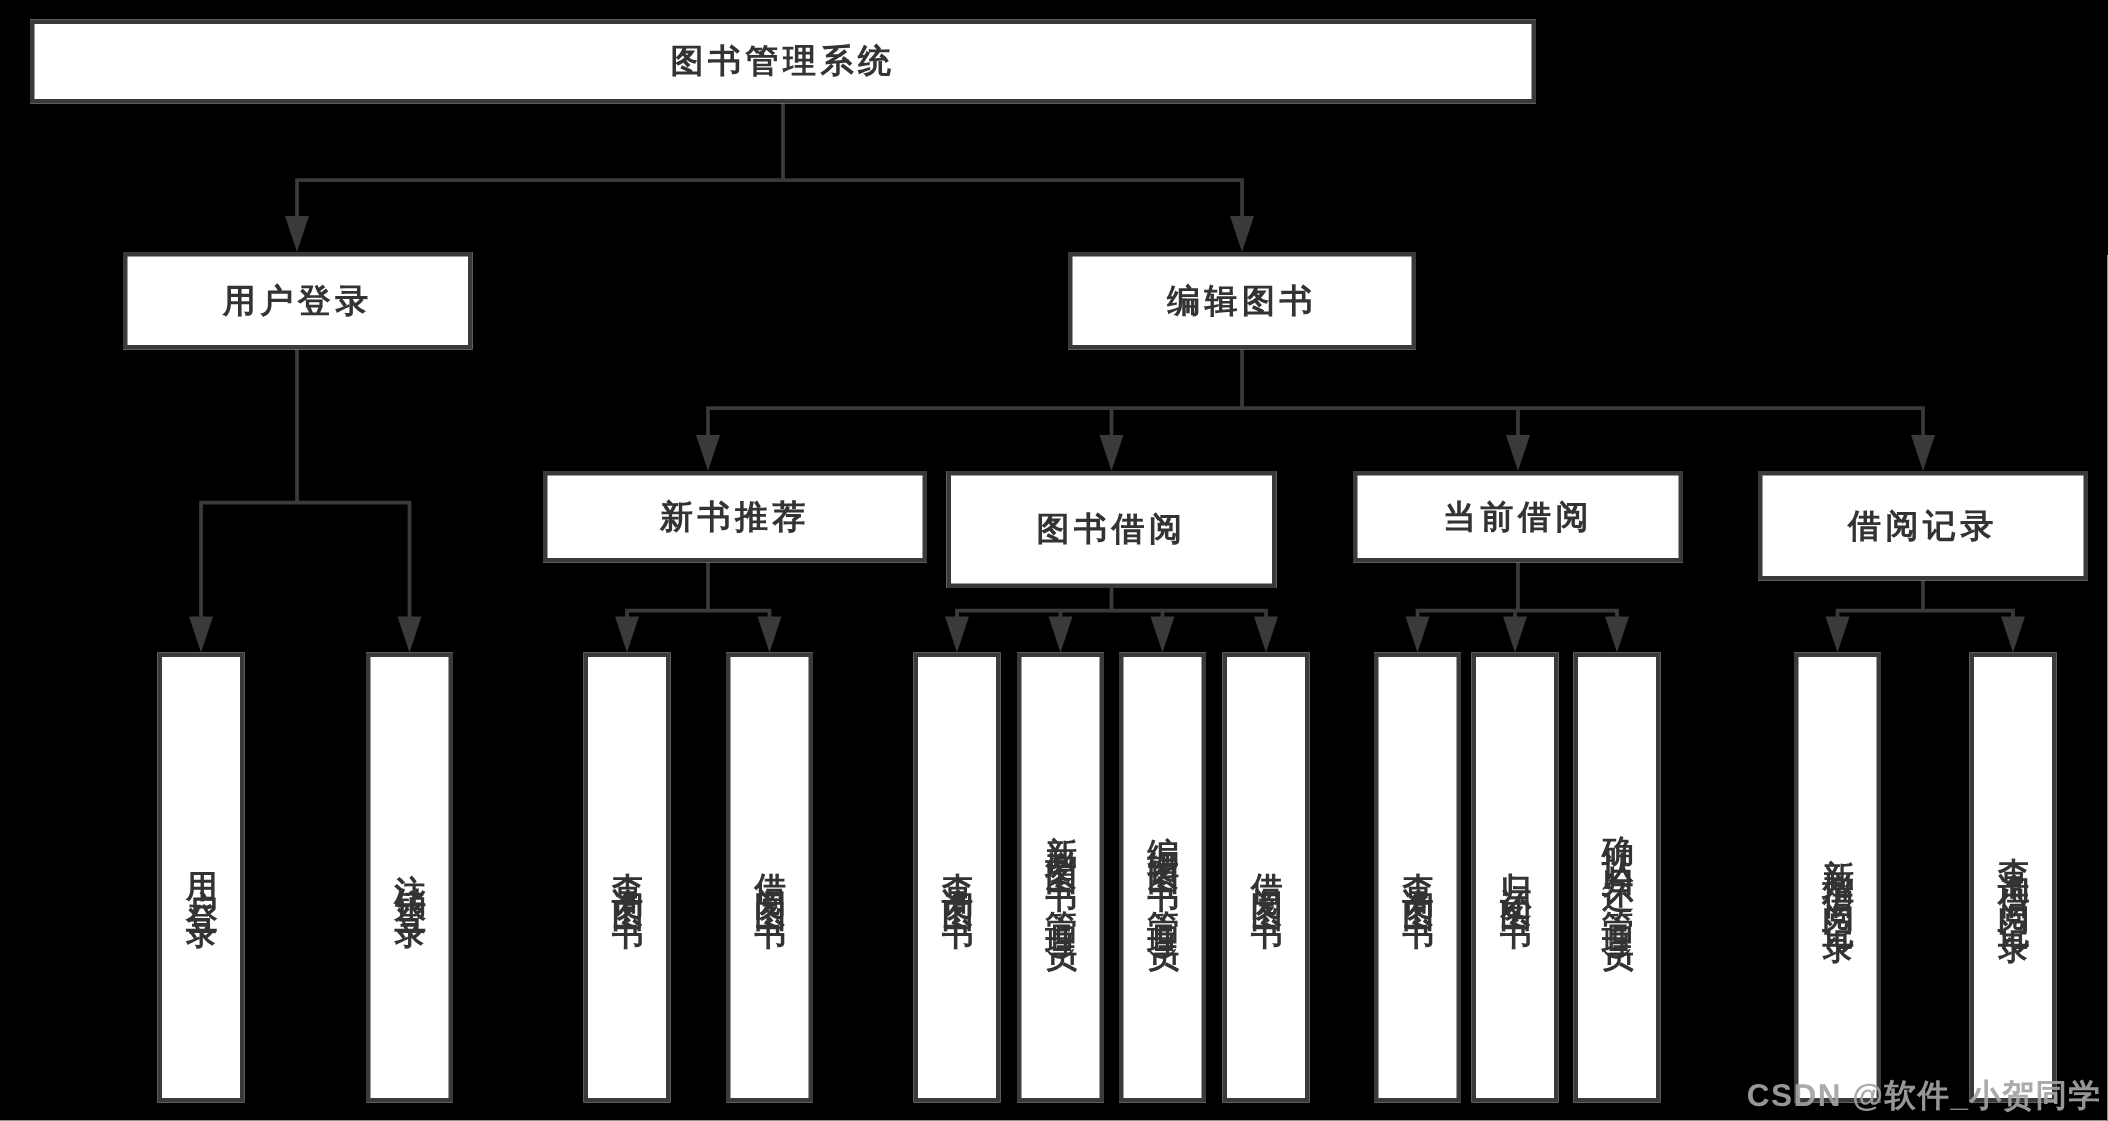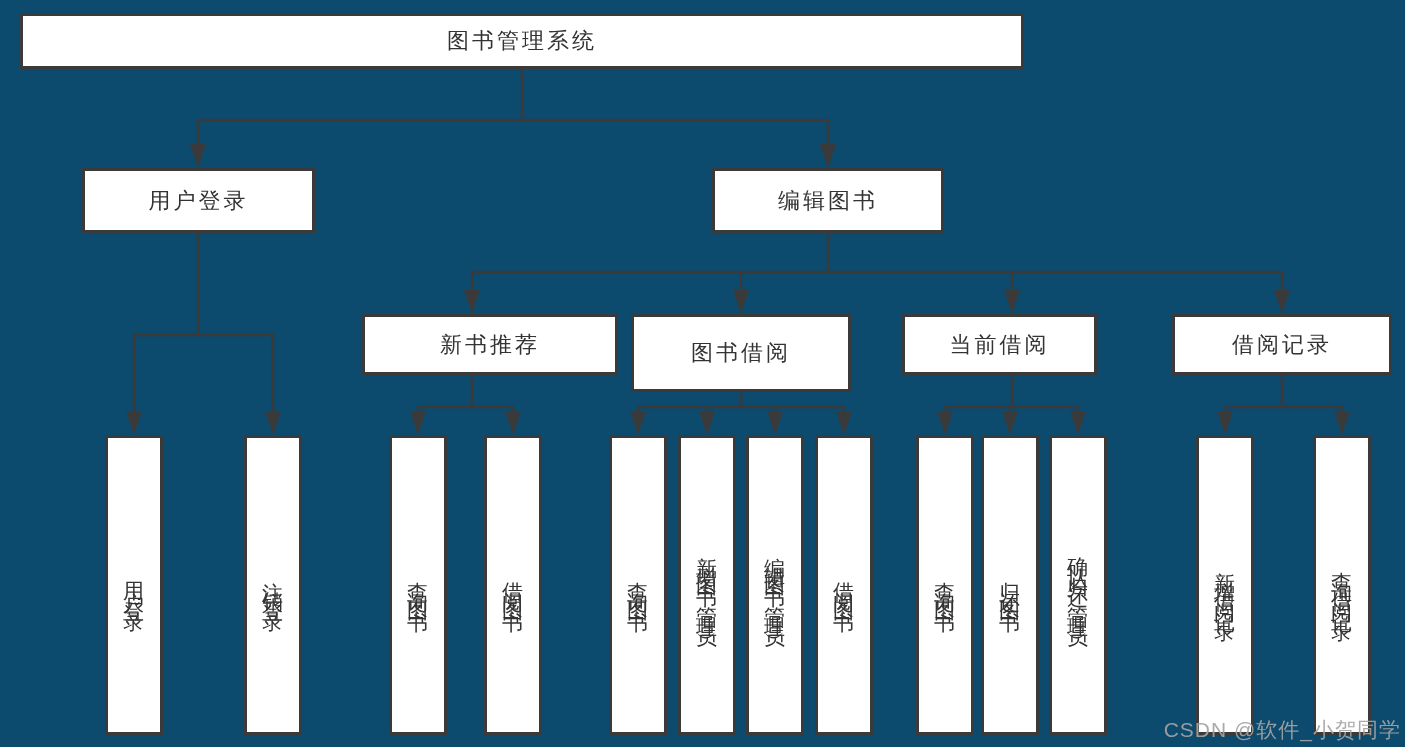--- a/index.html
+++ b/index.html
@@ -1,18 +1,19 @@
 <!DOCTYPE html>
 <html><head>
 <meta charset="utf-8">
 <style>
   html,body{margin:0;padding:0;background:#ffffff;}
   .canvas{
-    position:relative;width:1405px;height:747px;background:#0c4a6e;overflow:hidden;
+    position:relative;width:1405px;height:747px;background:#000000;overflow:hidden;
     font-family:"Liberation Sans","DejaVu Sans",sans-serif;
+    font-weight:bold;
   }
   .connectors{position:absolute;left:0;top:0;width:1405px;height:747px;}
   .box{
     position:absolute;box-sizing:border-box;background:#ffffff;
     border:3px solid #3a3a3a;display:flex;align-items:center;justify-content:center;
     color:#333333;
   }
   .h .lbl{font-size:22px;letter-spacing:3px;white-space:nowrap;}
   .v .lbl{
     writing-mode:vertical-rl;text-orientation:mixed;
@@ -71,24 +72,24 @@
   <div class="box h" style="left:712px;top:168px;width:232px;height:65px">
     <span class="lbl">编辑图书</span>
   </div>
 
   <div class="box h" style="left:362px;top:314px;width:256px;height:61px">
     <span class="lbl">新书推荐</span>
   </div>
   <div class="box h" style="left:631px;top:314px;width:220px;height:78px">
     <span class="lbl">图书借阅</span>
   </div>
-  <div class="box h" style="left:902px;top:314px;width:195px;height:61px">
+  <div class="box h" style="left:902px;top:314px;width:220px;height:61px">
     <span class="lbl">当前借阅</span>
   </div>
-  <div class="box h" style="left:1172px;top:314px;width:220px;height:61px">
+  <div class="box h" style="left:1172px;top:314px;width:220px;height:73px">
     <span class="lbl">借阅记录</span>
   </div>
 
   <div class="box v" style="left:105px;top:435px;width:58px;height:300px">
     <span class="lbl">用户登录</span>
   </div>
   <div class="box v" style="left:244px;top:435px;width:58px;height:300px">
     <span class="lbl">注销登录</span>
   </div>
 

